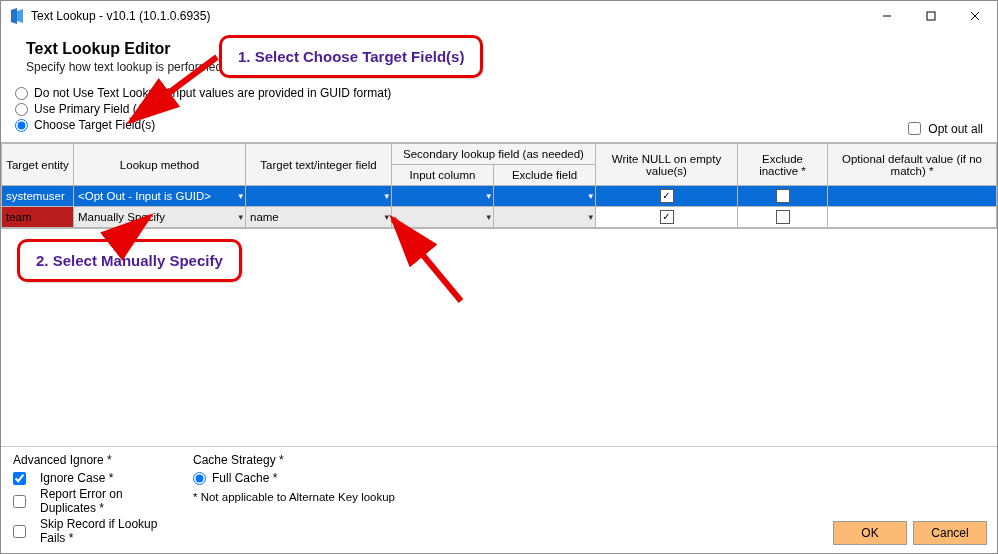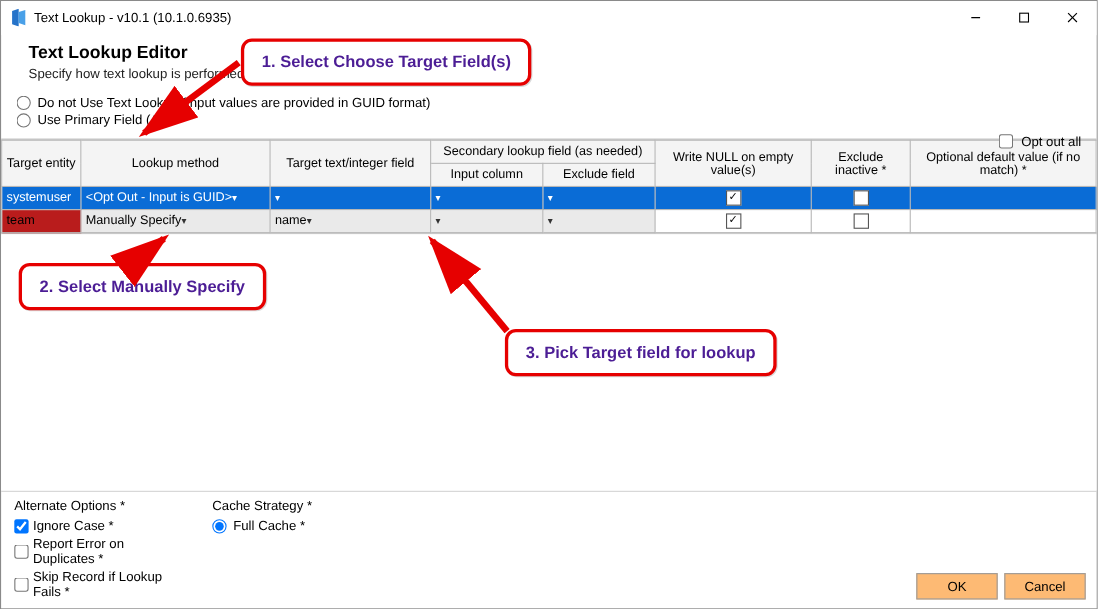--- a/index.html
+++ b/index.html
@@ -19,31 +19,31 @@
 .grid-wrap{border-top:1px solid #b7b7b7;border-bottom:1px solid #b7b7b7;margin:0}
 table.grid{border-collapse:collapse;width:100%;table-layout:fixed}
 table.grid th,table.grid td{border:1px solid #b7b7b7;font-size:11.5px;background:#f4f4f4;padding:0;height:20px}
 table.grid th{font-weight:400;text-align:center;background:#f4f4f4}
 table.grid td{background:#fff}
 table.grid tr.selected td{background:#0a6cd6;color:#fff}
 table.grid tr.row2 td{background:#eaeaea}
 .cell{display:flex;align-items:center;height:100%;padding:0 4px;box-sizing:border-box}
 .cell.left{justify-content:flex-start}
 .cell.center{justify-content:center}
-.combo{display:flex;align-items:center;height:100%;padding:0 2px 0 4px;box-sizing:border-box}
+.combo{display:flex;align-items:center;justify-content:space-between;height:100%;padding:0 2px 0 4px;box-sizing:border-box}
 .combo .arrow{font-size:9px;color:#333}
 tr.selected .combo .arrow{color:#fff}
 .cb{width:12px;height:12px;border:1px solid #555;background:#fff;display:inline-flex;align-items:center;justify-content:center;font-size:10px;line-height:1;color:#000}
 .tick::after{content:"✓"}
 .grid-body{flex:1;background:#fff;position:relative}
 .bottom{border-top:1px solid #c8c8c8;display:flex;align-items:stretch}
 .panel{padding:6px 12px;box-sizing:border-box}
 .panel.adv{width:180px;border-right:0}
 .panel .ptitle{font-size:12px;margin-bottom:4px}
-.check-row{display:flex;align-items:center;gap:4px;font-size:12px;margin:2px 0}
+.check-row{display:flex;align-items:center;gap:14px;font-size:12px;margin:2px 0}
 .check-row input{margin:0}
 .panel.cache{flex:1}
 .note{margin-top:6px;font-size:11.5px}
 .btnbar{display:flex;align-items:flex-end;justify-content:flex-end;padding:0 10px 8px 0;gap:6px}
 .btn{width:72px;height:22px;border:1px solid #9a9a9a;background:#fdba74;font-size:12px;display:flex;align-items:center;justify-content:center}
 
 .callout{position:absolute;border:3px solid #e60000;border-radius:10px;background:#fff;color:#4c1d95;font-weight:600;font-size:15px;padding:10px 16px;box-shadow:1px 1px 0 rgba(0,0,0,.15)}
 .arrow-svg{position:absolute;pointer-events:none}
 </style>
 </head>
@@ -83,20 +83,24 @@
 
   <div class="radio-block">
     <label class="radio-row">
         <input type="radio" name="mode" style="">
         <span>Do not Use Text Lookup (Input values are provided in GUID format)</span>
       </label>
     <label class="radio-row">
         <input type="radio" name="mode" style="">
         <span>Use Primary Field (All)</span>
       </label>
+    <label class="radio-row">
+        <input type="radio" name="mode" checked="" style="">
+        <span>Choose Target Field(s)</span>
+      </label>
   </div>
 
   <label class="opt-out-all">
       <input type="checkbox" style="">
       <span>Opt out all</span>
     </label>
 
   <div class="grid-wrap">
     <table class="grid">
       <colgroup>
@@ -228,50 +232,50 @@
             </td>
         </tr>
       </tbody>
     </table>
   </div>
 
   <div class="grid-body"></div>
 
   <div class="bottom">
     <div class="panel adv">
-      <div class="ptitle">Alternate Options *</div>
+      <div class="ptitle">Advanced Ignore *</div>
       <label class="check-row">
           <input type="checkbox" checked="" style="">
           <span>Ignore Case *</span>
         </label>
       <label class="check-row">
           <input type="checkbox" style="">
           <span>Report Error on Duplicates *</span>
         </label>
       <label class="check-row">
           <input type="checkbox" style="">
           <span>Skip Record if Lookup Fails *</span>
         </label>
     </div>
     <div class="panel cache">
       <div class="ptitle">Cache Strategy *</div>
       <label class="radio-row">
           <input type="radio" name="cache" checked="" style="">
           <span>Full Cache *</span>
         </label>
+      <div class="note">* Not applicable to Alternate Key lookup</div>
     </div>
     <div class="btnbar">
       <div class="btn">OK</div>
       <div class="btn">Cancel</div>
     </div>
   </div>
 
   <div class="callout" style="left:218px;top:34px">1. Select Choose Target Field(s)</div>
   <div class="callout" style="left:16px;top:238px">2. Select Manually Specify</div>
-  <div class="callout" style="left:458px;top:298px">3. Pick Target field for lookup</div>
 
   <svg class="arrow-svg" style="left:0;top:0" width="998" height="554">
     <defs>
         <marker id="ah" markerWidth="10" markerHeight="10" refX="8" refY="3" orient="auto">
           <path d="M0,0 L9,3 L0,6 Z" fill="#e60000"></path>
         </marker>
       </defs>
 
     <line x1="216" y1="56" x2="130" y2="120" stroke="#e60000" stroke-width="6" marker-end="url(#ah)"></line>
 

